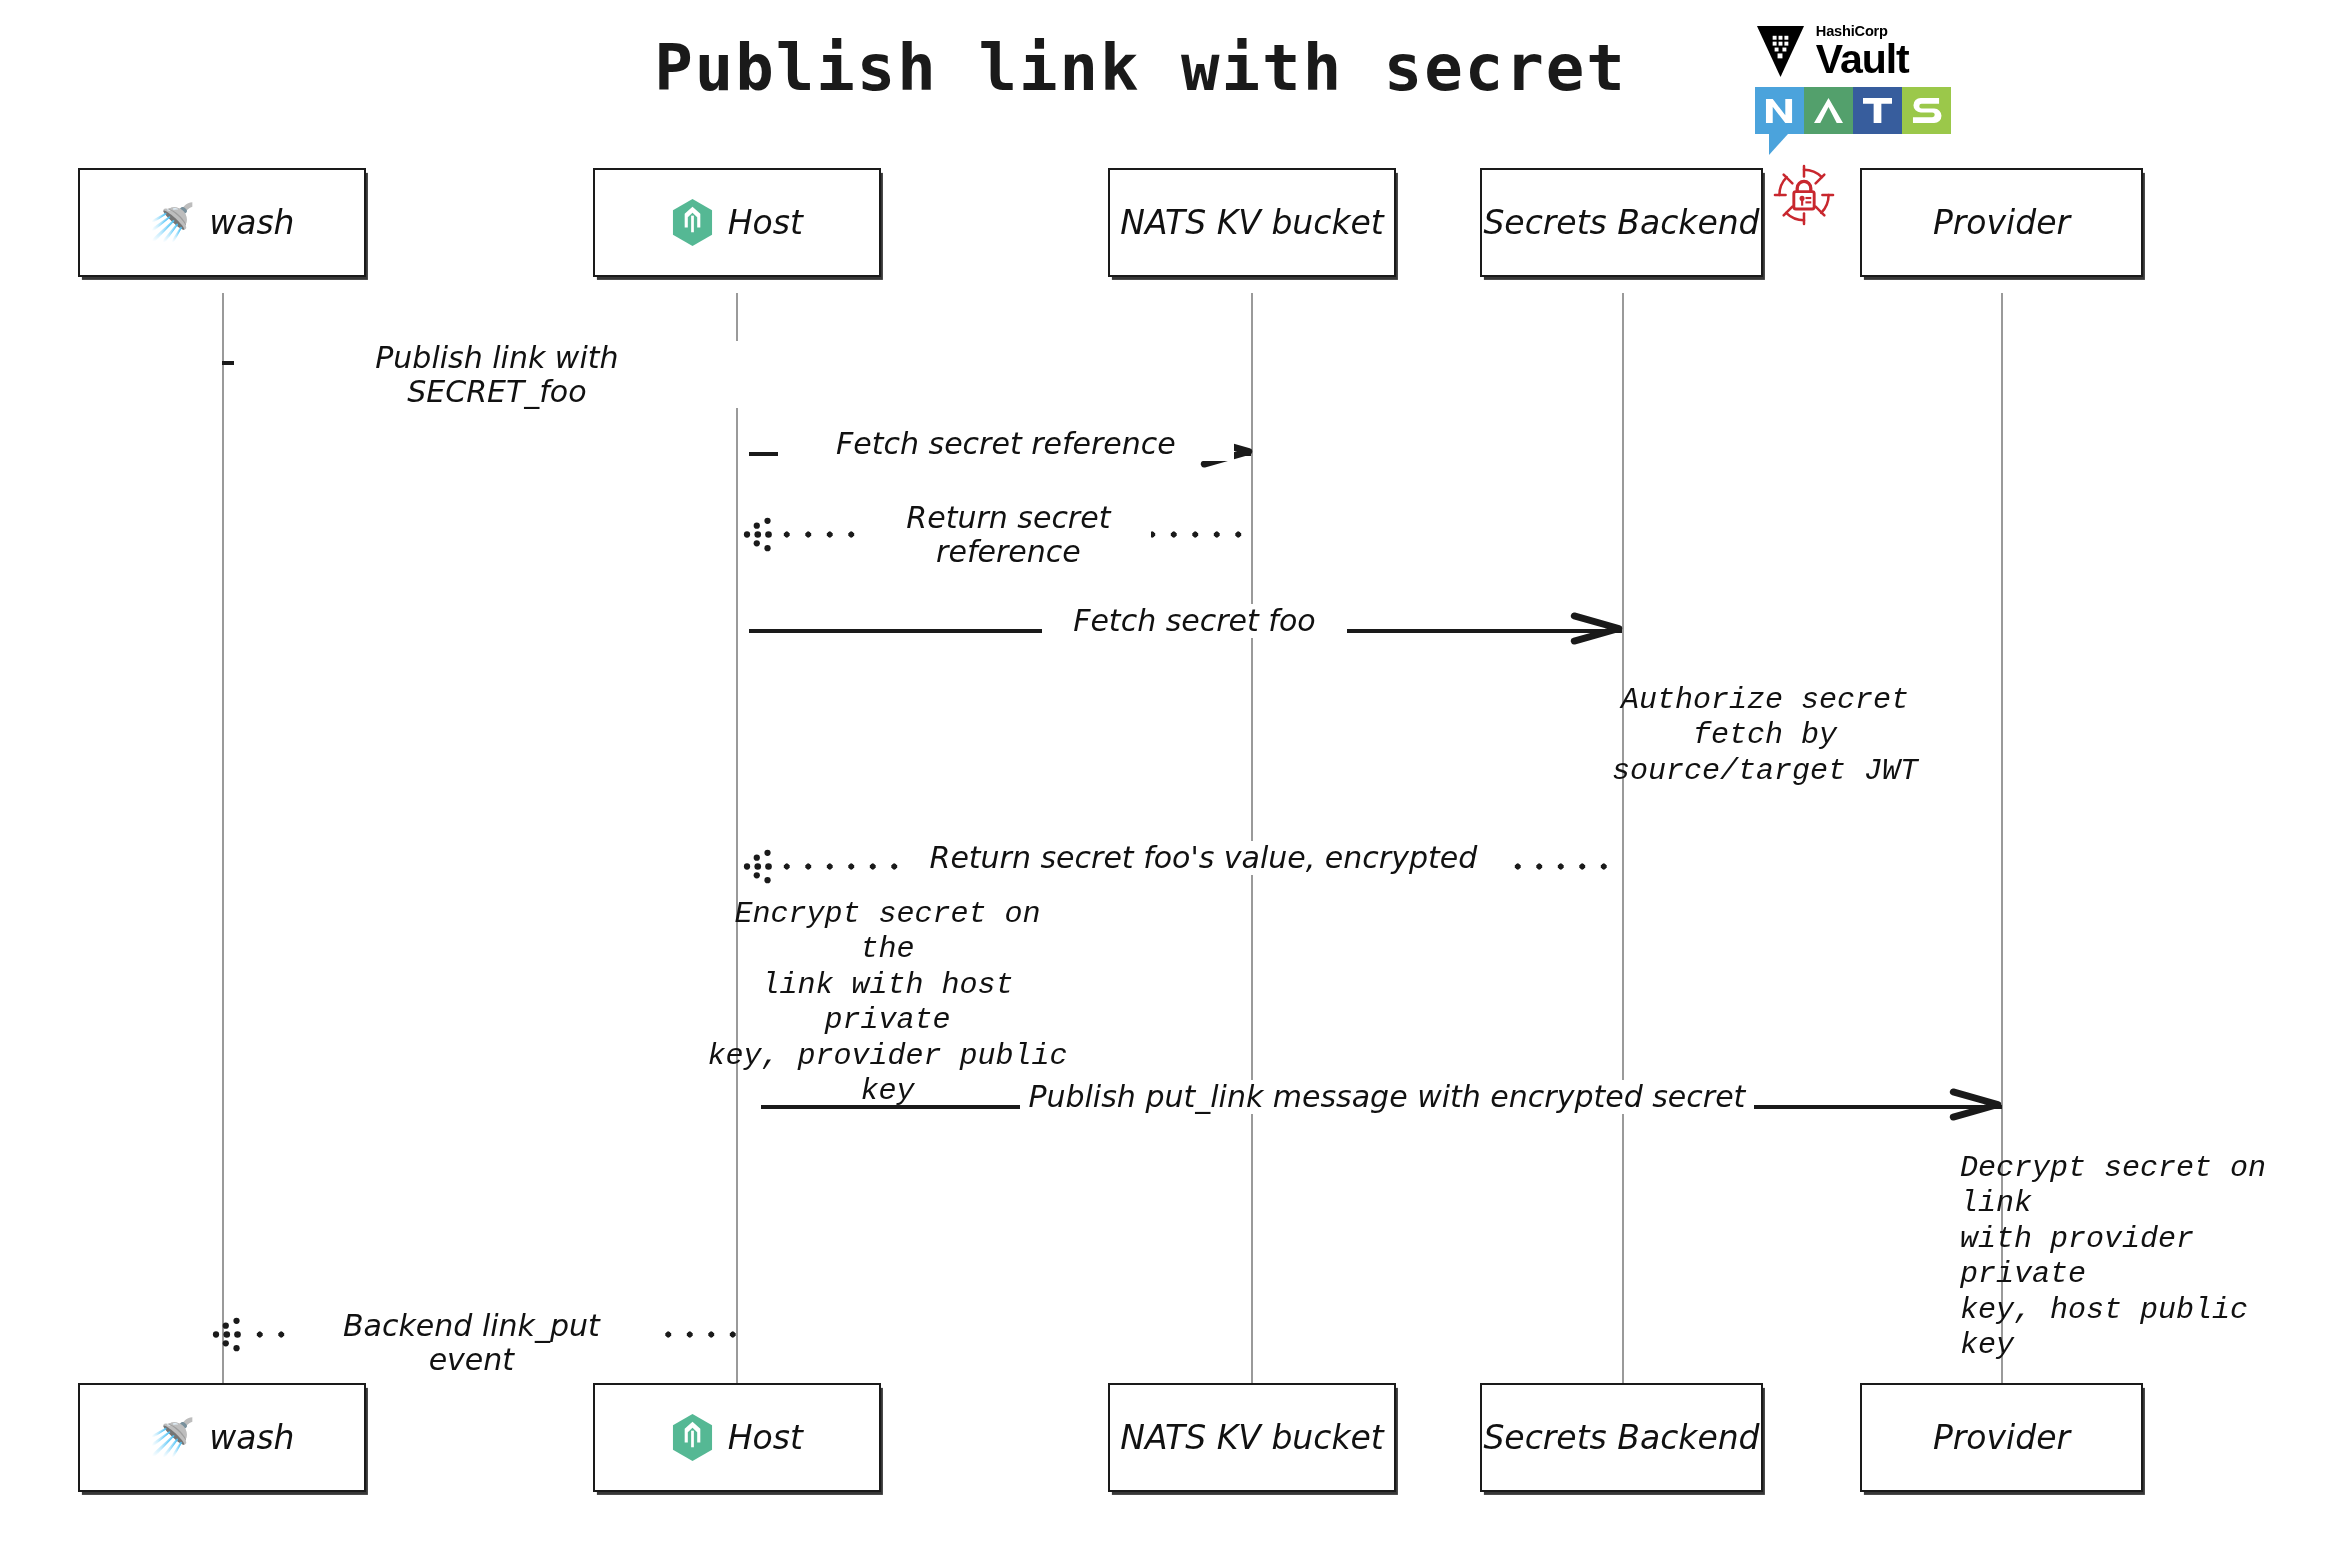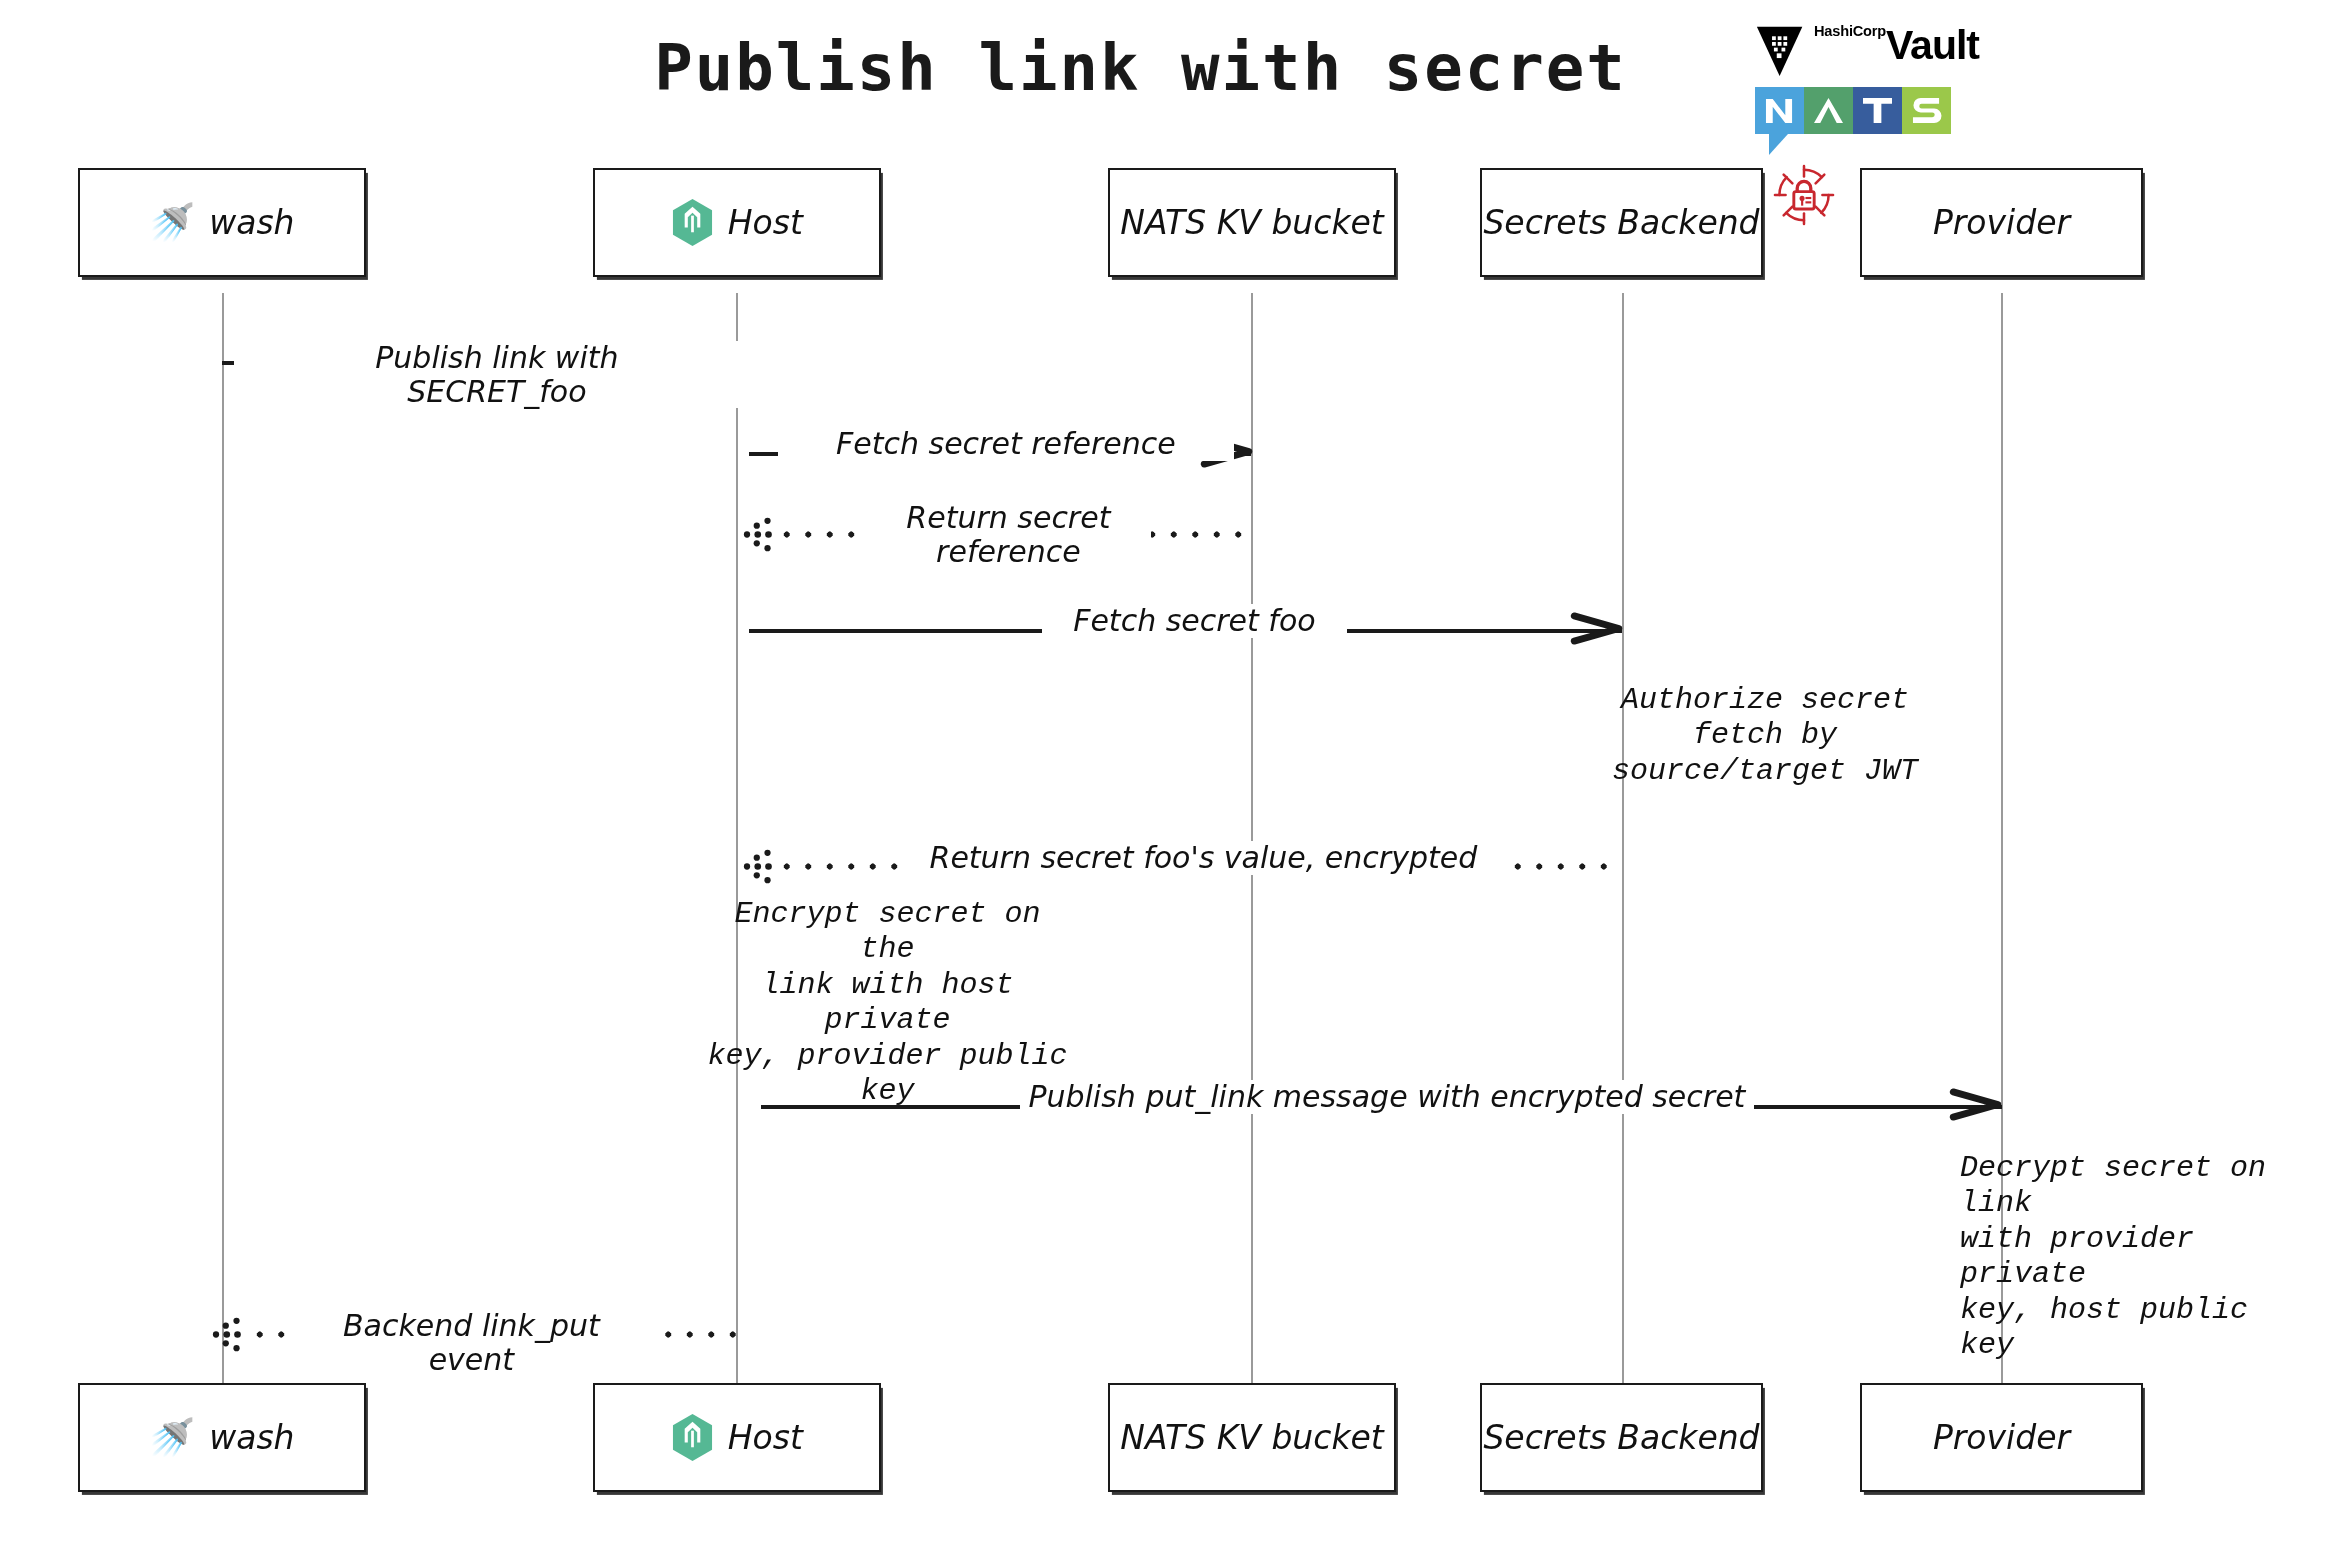--- a/index.html
+++ b/index.html
@@ -38,21 +38,21 @@
     top: 21.5px;
     width: 224px;
   }
   .vault-logo {
     display: flex;
     align-items: flex-start;
     gap: 9.8px;
     height: 60px;
   }
   .vault-mark { width: 51px; height: 57px; }
-  .vault-wordmark { display: flex; flex-direction: row; line-height: 1; padding-top: 2px; justify-content: space-between; }
+  .vault-wordmark { display: flex; flex-direction: column; line-height: 1; padding-top: 2px; justify-content: space-between; }
   .vault-hashicorp {
     font-family: "Liberation Sans", sans-serif;
     font-size: 14.6px;
     font-weight: 700;
     color: #000000;
     letter-spacing: -0.2px;
   }
   .vault-name {
     font-family: Liberation Sans, sans-serif;
     font-size: 41px;

